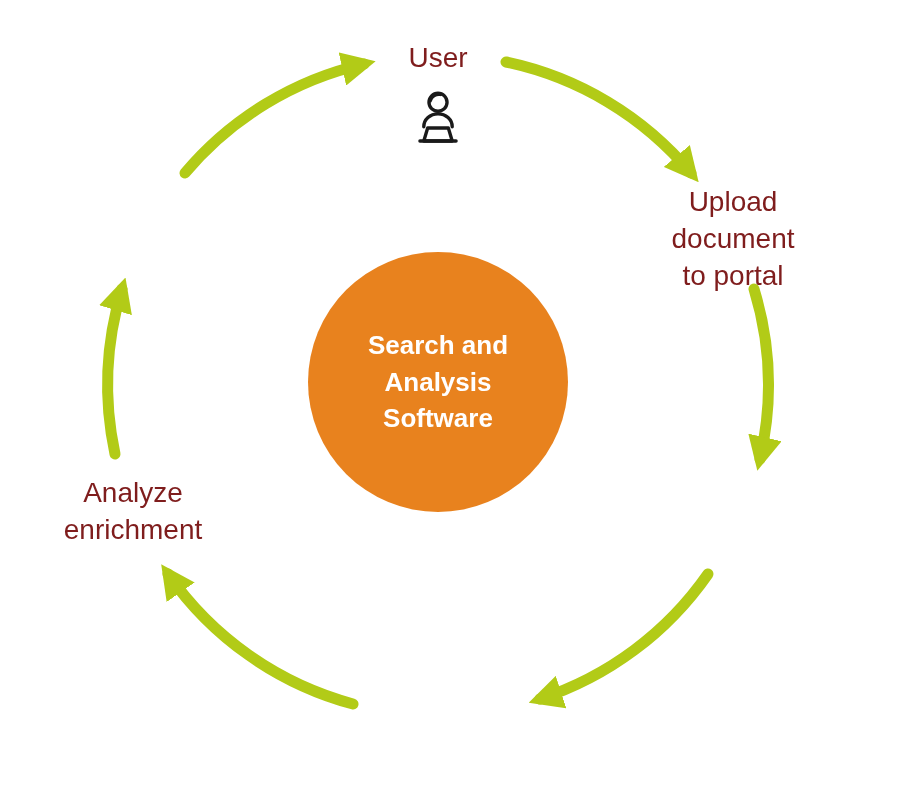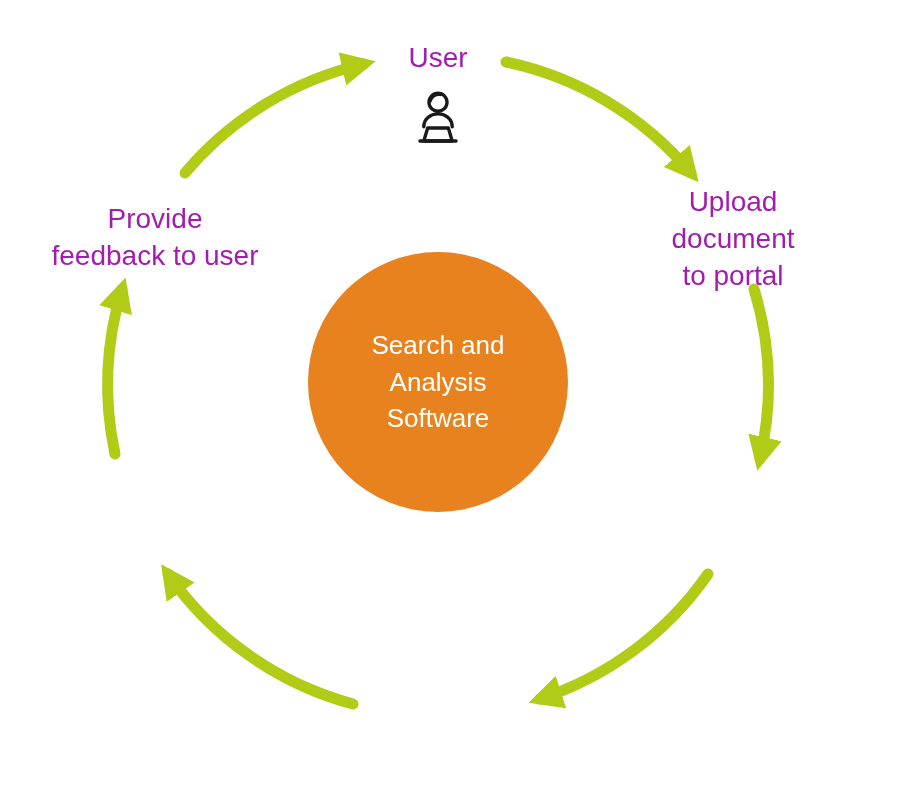--- a/index.html
+++ b/index.html
@@ -34,35 +34,35 @@
     width: 260px;
     height: 260px;
     border-radius: 50%;
     background: #E8821E;
     display: flex;
     align-items: center;
     justify-content: center;
   }
   .center-label {
     color: #ffffff;
-    font-weight: normal;
+    font-weight: bold;
     font-size: 26px;
     line-height: 1.4;
     text-align: center;
     white-space: pre-line;
   }
   .step {
     position: absolute;
     transform: translate(-50%, -50%);
     text-align: center;
   }
   .label {
     font-size: 28px;
     line-height: 1.32;
-    color: #a21caf;
+    color: #7f1d1d;
     white-space: pre-line;
   }
   .step-user-label   { left: 438px; top: 58px;  }
   .step-user-icon    { left: 438px; top: 119px; }
   .step-upload       { left: 733px; top: 239px; }
   .step-convert      { left: 739px; top: 512px; }
   .step-enrich       { left: 438px; top: 717px; }
   .step-analyze      { left: 133px; top: 512px; }
   .step-feedback     { left: 155px; top: 238px; }
   .person-icon {
@@ -111,17 +111,17 @@
       <path d="M16 31 h16 l3 10 h-22 z"></path>
       <path d="M10 41 h28"></path>
     </svg>
   </div>
 
   <div class="step step-upload label">Upload document
 to portal</div>
 
 
 
+  <div class="step step-analyze label">Analyze
+enrichment</div>
 
-  <div class="step step-feedback label">Provide
-feedback to user</div>
 
 </div>
 
 </body></html>

